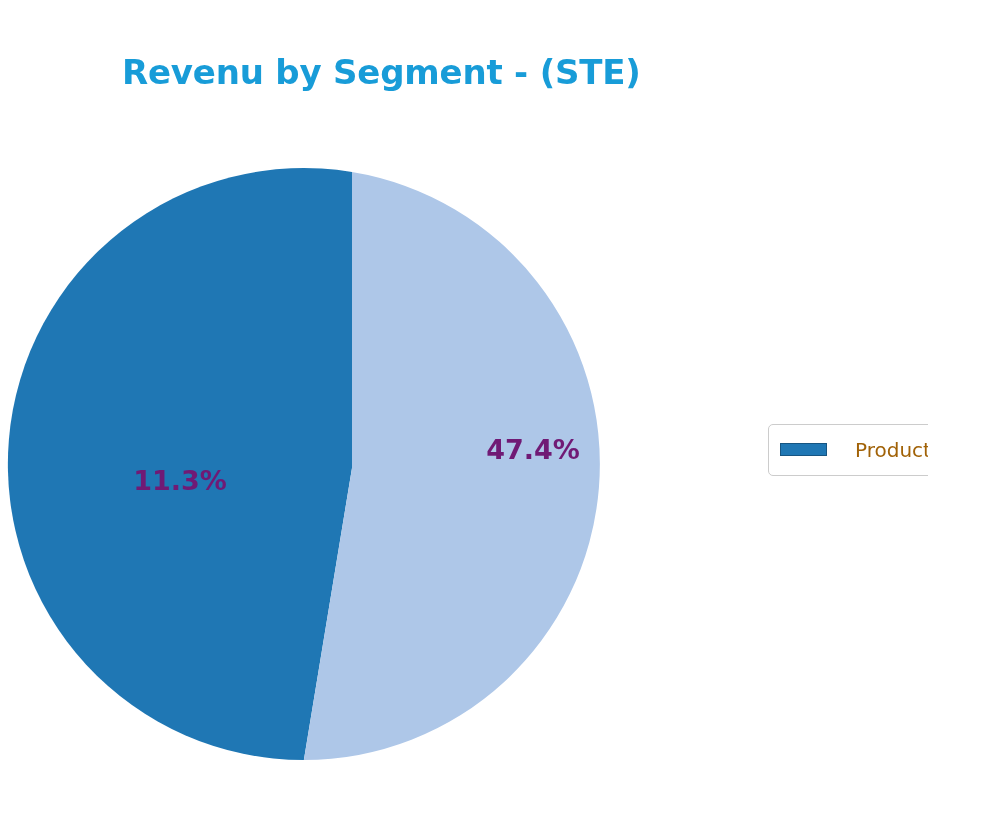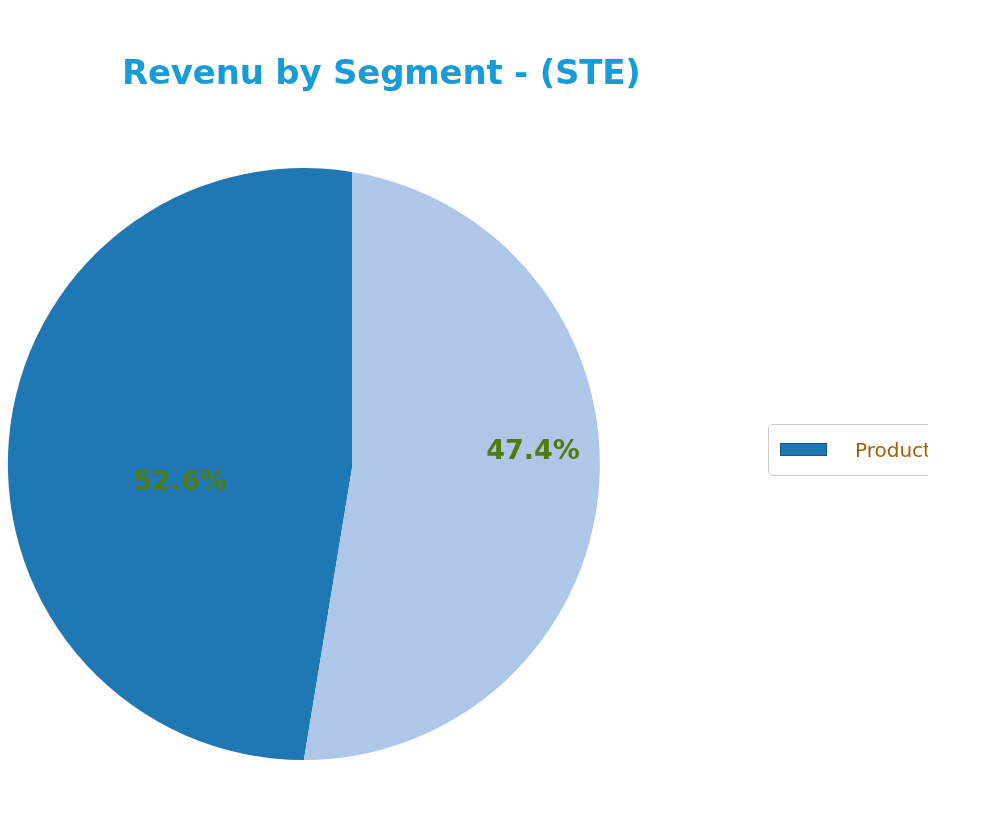--- a/index.html
+++ b/index.html
@@ -43,21 +43,21 @@
     height: 821px;
   }
   #pie-svg {
     position: absolute;
     left: 0;
     top: 0;
   }
 
   .slice-label {
     position: absolute;
-    color: #4d7c0f;
+    color: #701a75;
     font-size: 27px;
     font-weight: bold;
     white-space: nowrap;
     transform: translate(-50%, -50%);
     text-align: center;
     pointer-events: none;
   }
   #label-product { left: 180px; top: 480px; }
   #label-service { left: 533px; top: 449px; }
 
@@ -101,21 +101,21 @@
   <div id="chart-title">Revenu by Segment - (STE)</div>
 
   <div id="pie-area">
     <svg id="pie-svg" width="760" height="821" viewBox="0 0 760 821">
 
       <path id="slice-product" d="M 352 468 L 352.00 172.00 A 296 296 0 1 0 303.86 760.06 Z" fill="#1f77b4"></path>
 
       <path id="slice-service" d="M 352 468 L 303.86 760.06 A 296 296 0 0 0 352.00 172.00 Z" fill="#aec7e8"></path>
     </svg>
 
-    <div class="slice-label" id="label-product">52.6%</div>
+    <div class="slice-label" id="label-product">11.3%</div>
 
     <div class="slice-label" id="label-service">47.4%</div>
   </div>
 
   <div id="legend">
     <div class="legend-row">
       <span class="legend-swatch" style="background:#1f77b4"></span>
       <span class="legend-text">Product</span>
     </div>
   </div>

